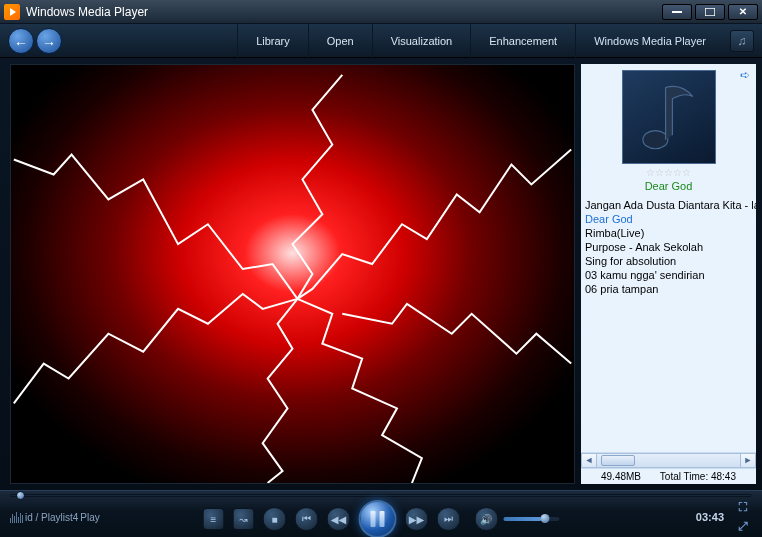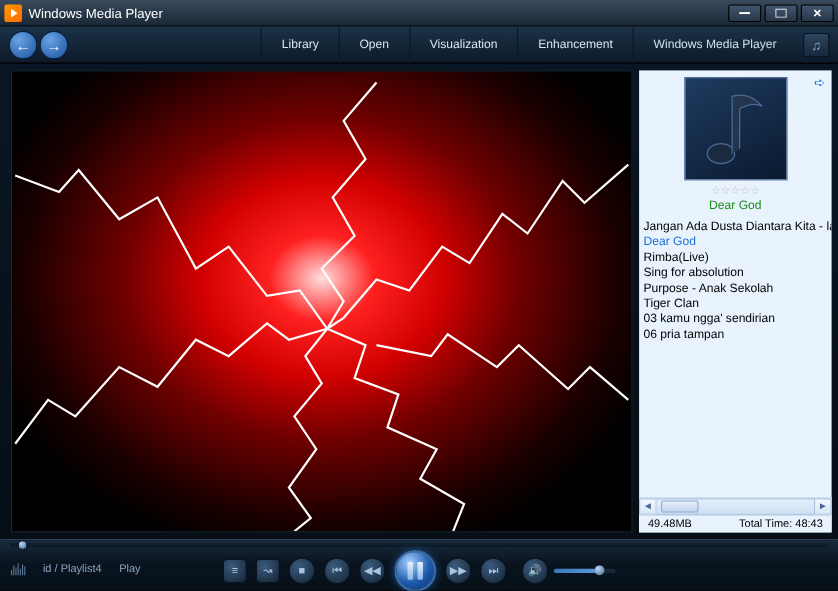--- a/index.html
+++ b/index.html
@@ -35,28 +35,28 @@
 .arrow-out { position:absolute; top:4px; right:6px; color:#2a7ad4; font-size:12px; cursor:pointer; }
 .rating { color:#c4c4c4; font-size:10px; letter-spacing:0px; margin-top:3px; }
 .albname { color:#1a8a1a; font-size:11px; margin-top:2px; }
 .playlist { padding:4px 0 0 4px; overflow:hidden; flex:1; }
 .playlist div { white-space:nowrap; padding:0 0 0 0; line-height:14px; cursor:pointer; }
 .playlist .current { color:#1a6fd8; }
 .scrollrow { height:16px; display:flex; align-items:center; background:#e9f3fe; border-top:1px solid #cadcf0;}
 .scrollrow .harrow { width:16px; height:15px; background:linear-gradient(#f4f8fd,#d8e6f5); border:1px solid #a8c0dc; text-align:center; font-size:9px; color:#4a6a94; line-height:13px; cursor:pointer;}
 .scrollrow .htrack { flex:1; height:15px; background:linear-gradient(#e4eefa,#d0e0f2); border:1px solid #a8c0dc; border-left:none; border-right:none; position:relative;}
 .scrollrow .hthumb { position:absolute; left:4px; top:1px; width:34px; height:11px; background:linear-gradient(#e8f0fa,#c0d4ec); border:1px solid #8aa8cc; border-radius:2px;}
-.statusrow { height:16px; display:flex; justify-content:space-between; padding:0 8px; font-size:10px; color:#000; line-height:16px; background:#e9f3fe; border-top:1px solid #cadcf0;}
+.statusrow { height:16px; display:flex; justify-content:space-between; padding:0 20px; font-size:10px; color:#000; line-height:16px; background:#e9f3fe; border-top:1px solid #cadcf0;}
 
 
 .controls { height:47px; background:linear-gradient(#1a2a3c 0%,#0a1420 45%,#061018 100%); display:flex; align-items:center; padding:0 10px; position:relative; border-top:1px solid #2a4058;}
 .seek { position:absolute; left:10px; right:10px; top:2px; height:6px; }
 .seek .track { height:3px; background:#18283a; border-radius:2px; border:1px solid #0a1420; margin-top:1px;}
 .seek .knob { position:absolute; left:6px; top:-2px; width:9px; height:9px; background:radial-gradient(circle at 35% 30%,#bcd6f2,#436a96); border-radius:50%; border:1px solid #0a1a30;}
-.cl-left { display:flex; align-items:center; gap:16px; color:#8aa4c0; font-size:10px; margin-top:6px;}
+.cl-left { display:flex; align-items:center; gap:2px; color:#8aa4c0; font-size:10px; margin-top:6px;}
 .eqbars { display:flex; gap:1px; align-items:flex-end; height:12px;}
 .eqbars span{ width:1px; background:#5a7694; }
 .cl-center { position:absolute; left:50%; transform:translateX(-50%); top:9px; display:flex; align-items:center; gap:8px;}
 .cbtn { width:22px; height:22px; background:radial-gradient(circle at 35% 30%,#3a5a7c,#142434); border:1px solid #0a1420; border-radius:4px; display:flex; align-items:center; justify-content:center; color:#a8c4e0; font-size:10px; cursor:pointer;}
 .cbtn.round { border-radius:50%; width:24px; height:24px;}
 .playbtn { width:38px; height:38px; border-radius:50%; background:radial-gradient(circle at 35% 28%,#a8d0ff,#1e5aad 55%,#083064); border:2px solid #3a6aa0; display:flex; align-items:center; justify-content:center; cursor:pointer; box-shadow:0 0 8px #1a4a8a;}
 .playbtn .pause { display:flex; gap:4px;}
 .playbtn .pause span{ width:5px; height:16px; background:linear-gradient(#e8f2ff,#88b4e8); border-radius:1px;}
 .vol { display:flex; align-items:center; gap:5px; margin-left:6px;}
 .vol .vtrack { width:56px; height:4px; background:#18283a; border-radius:2px; position:relative;}
@@ -121,23 +121,22 @@
           <path d="M22,50 L22,4 Q36,0 46,12 Q39,8 28,14 L28,46" fill="#24364e" stroke="#4a6a94"></path>
         </svg>
       </div>
       <div class="rating">☆☆☆☆☆</div>
       <div class="albname">Dear God</div>
     </div>
     <div class="playlist" id="playlist">
         <div>Jangan Ada Dusta Diantara Kita - la</div>
         <div class="current">Dear God</div>
         <div>Rimba(Live)</div>
+        <div>Purpose - Anak Sekolah</div>
         <div>Sing for absolution</div>
-        <div>Purpose - Anak Sekolah</div>
-        <div>Tiger Clan</div>
         <div>03 kamu ngga' sendirian</div>
         <div>06 pria tampan</div>
       </div>
     <div class="scrollrow">
       <div class="harrow">◄</div>
       <div class="htrack">
           <div class="hthumb"></div>
         </div>
       <div class="harrow">►</div>
     </div>
@@ -184,13 +183,20 @@
     <div class="cbtn round">⏭</div>
     <div class="vol">
       <div class="cbtn round">🔊</div>
       <div class="vtrack">
         <div class="vfill"></div>
           <div class="vknob"></div>
       </div>
     </div>
   </div>
 
+  <div class="cl-right">
+    <span>03:43</span>
+    <div style="display:flex;flex-direction:column;gap:3px">
+      <div class="smbtn">⛶</div>
+      <div class="smbtn">⤢</div>
+    </div>
+  </div>
 </div>
 
 </body></html>

